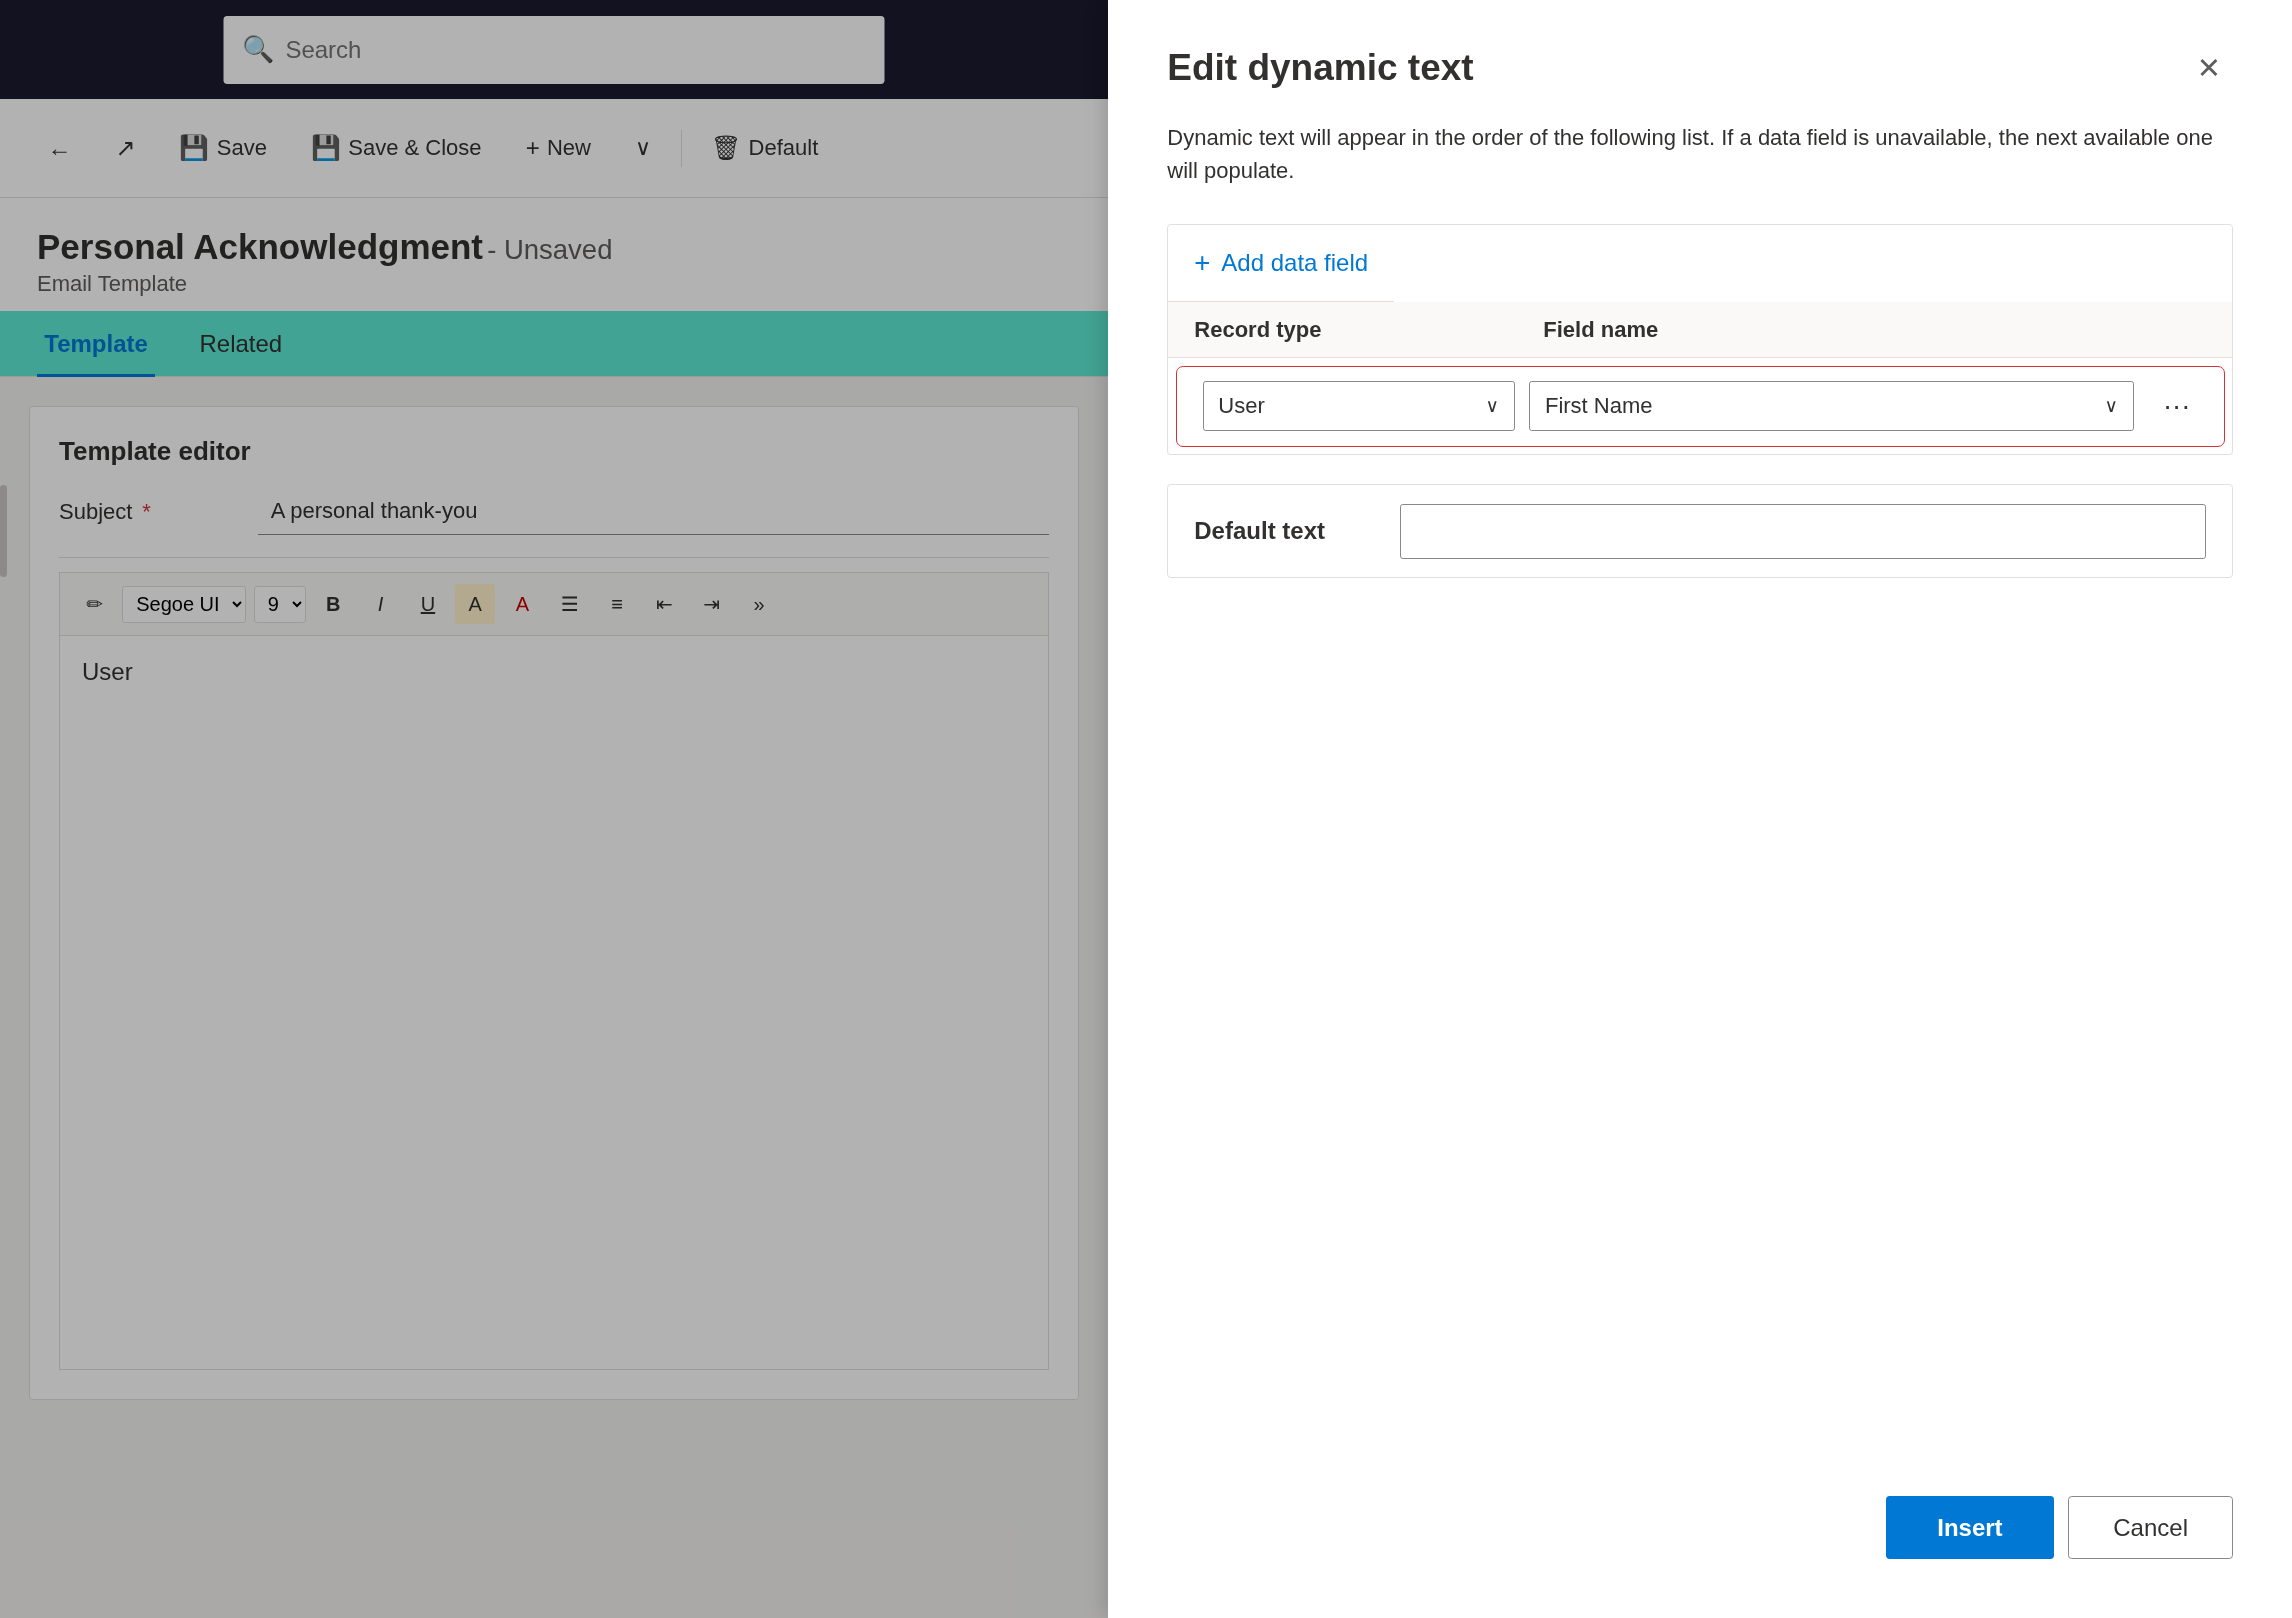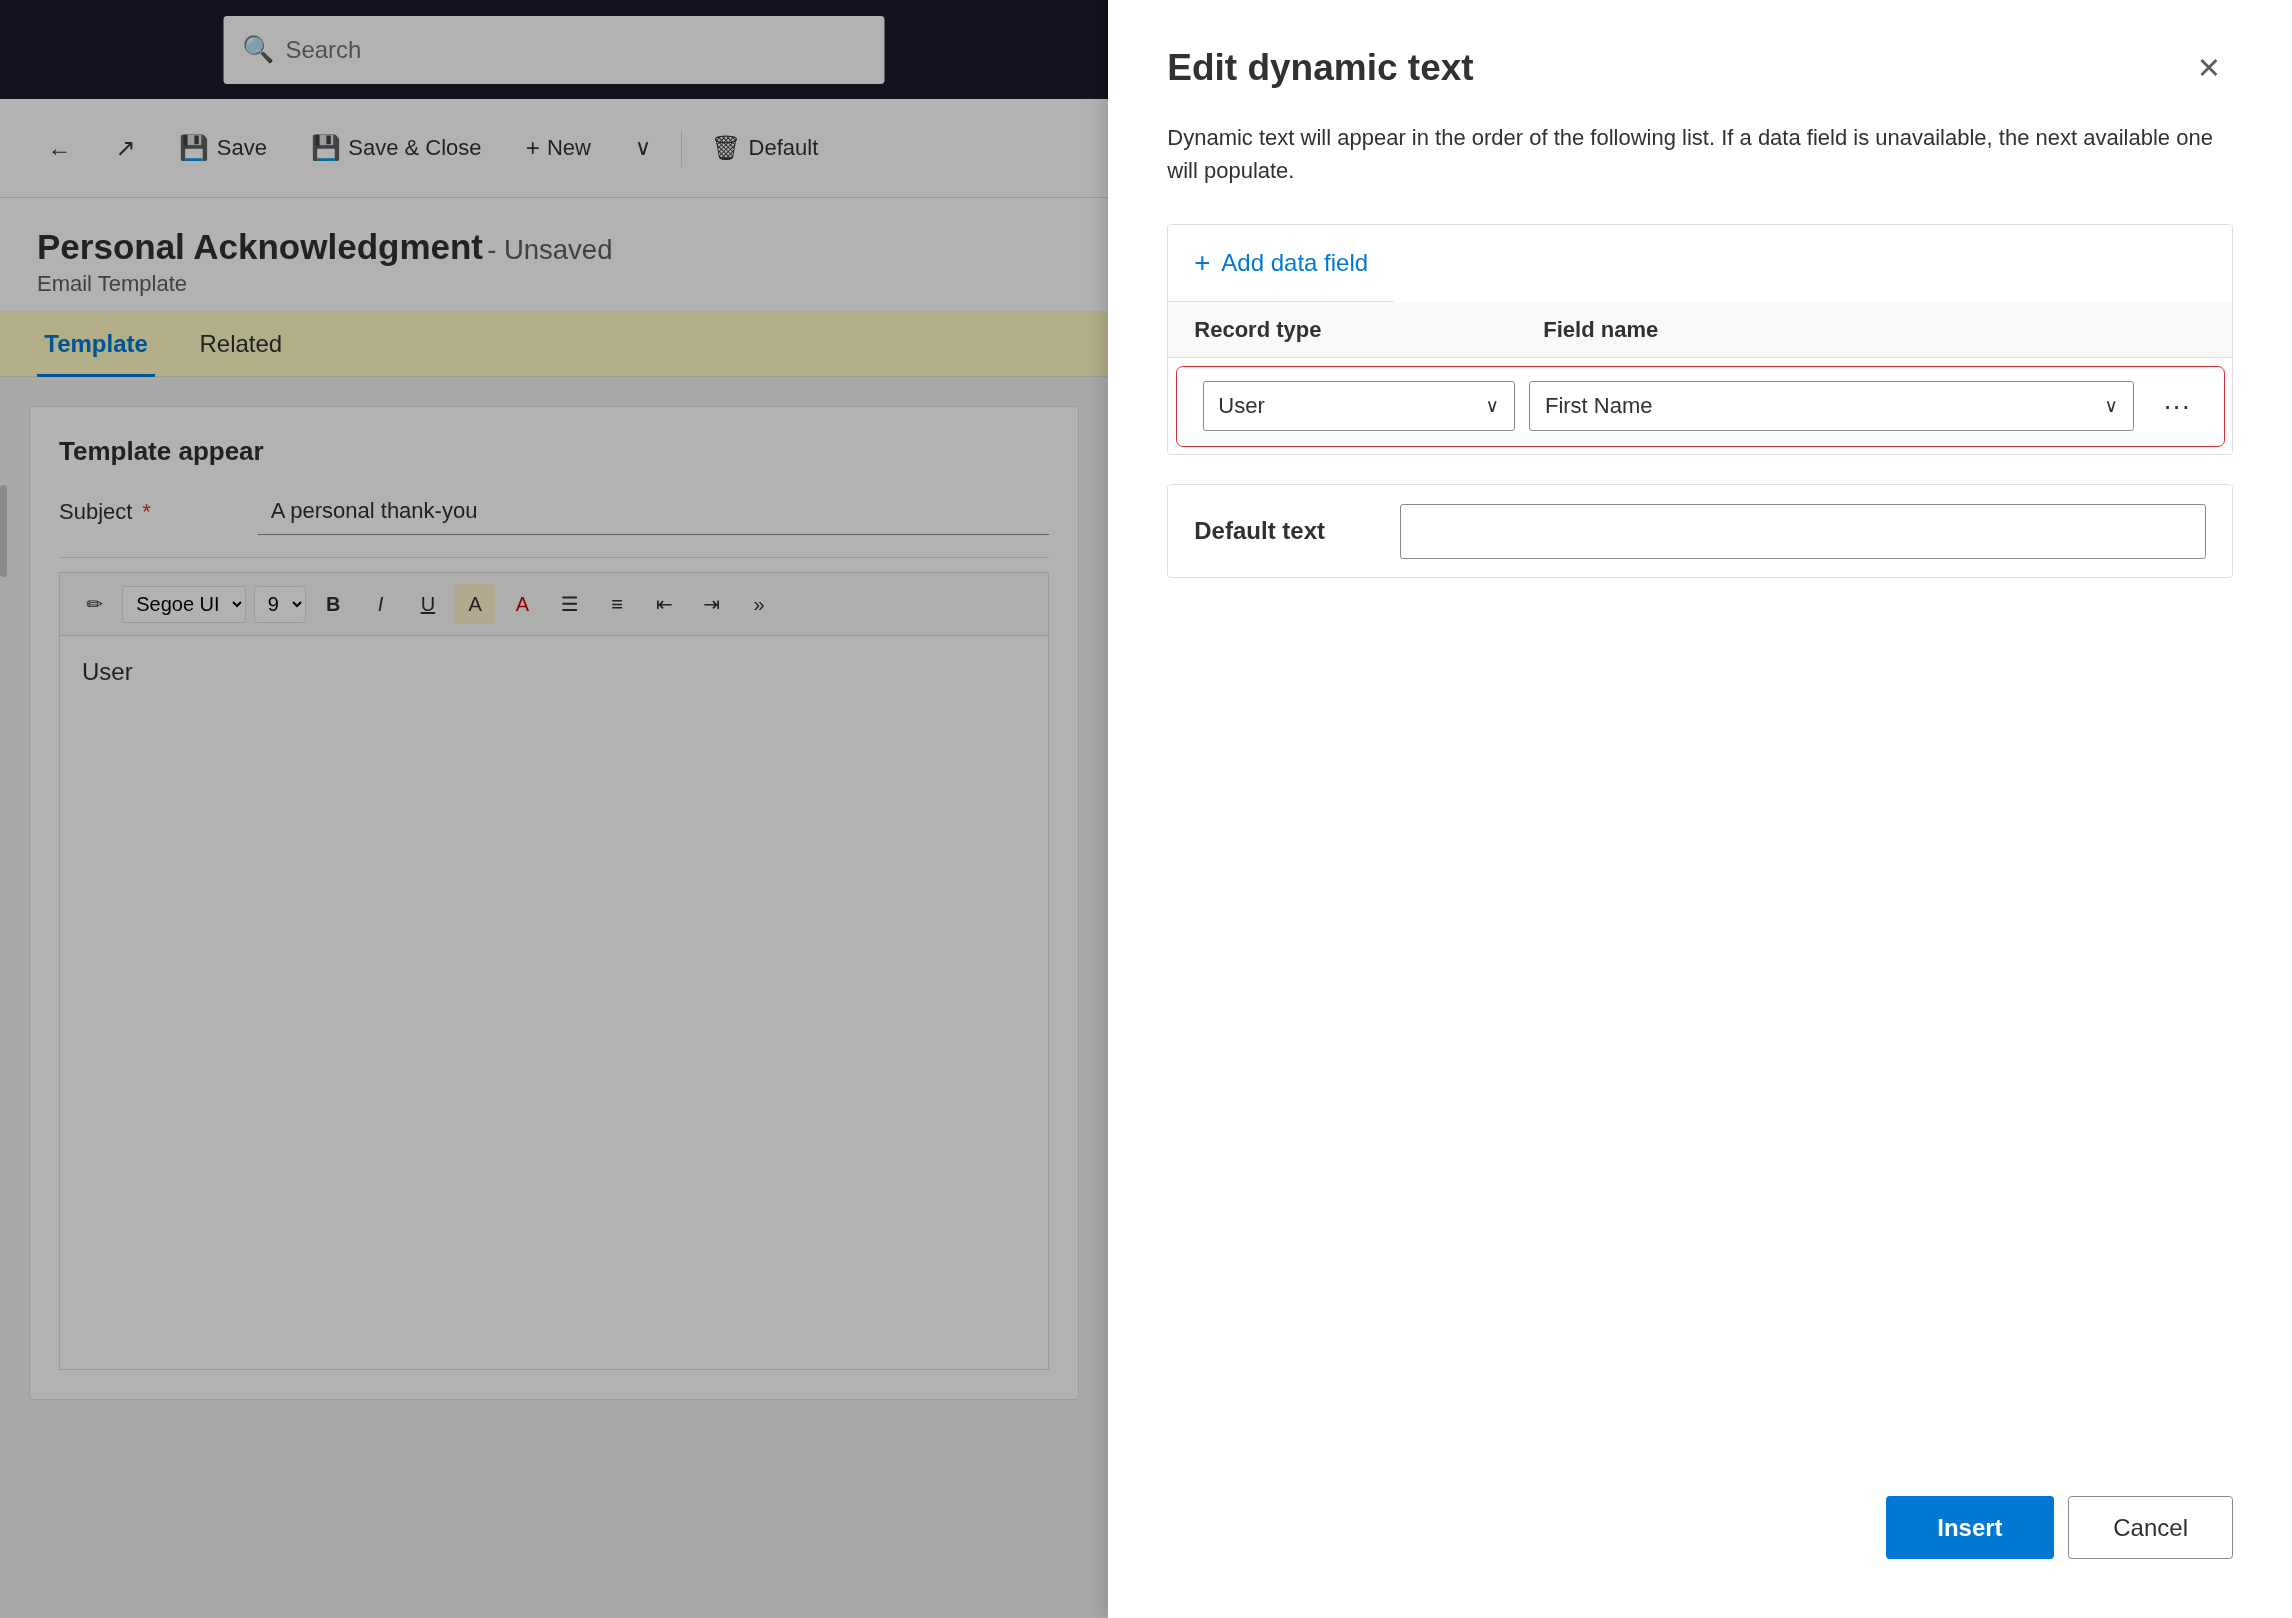--- a/index.html
+++ b/index.html
@@ -100,21 +100,21 @@
 
     .page-unsaved {
       font-size: 27.5px;
       font-weight: 400;
       color: #605e5c;
     }
 
     
     .tabs {
       display: flex;
-      background: #fef9c3;
+      background: #5eead4;
       padding: 0 37px;
       border-bottom: 0.9px solid #e1dfdd;
     }
 
     .tab {
       padding: 18.4px 7.3px;
       font-size: 24px;
       cursor: pointer;
       margin-right: 37px;
       color: #323130;
@@ -472,21 +472,21 @@
   <div class="tabs">
     <div class="tab active">
       <span>Template</span>
     </div>
     <div class="tab">
       <span>Related</span>
     </div>
   </div>
 
   <div class="template-editor">
-    <div class="editor-title">Template appear</div>
+    <div class="editor-title">Template editor</div>
     <div class="form-row">
       <label class="form-label">
         <span>Subject</span>
         <span class="required-star"> *</span>
       </label>
       <input class="form-input" style="font-size: 22px; padding: 9.2px 13px; border-top: none; border-right: none; border-left: none; border-image: initial; border-bottom: 0.9px solid rgb(138, 136, 134); flex: 1 1 0%;" value="A personal thank-you">
     </div>
 
     <div style="border-bottom:0.9px solid #e1dfdd;margin-bottom:14.7px;"></div>
 

